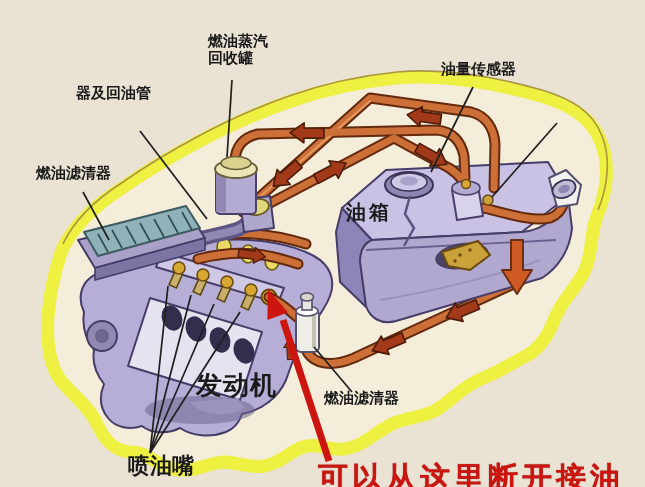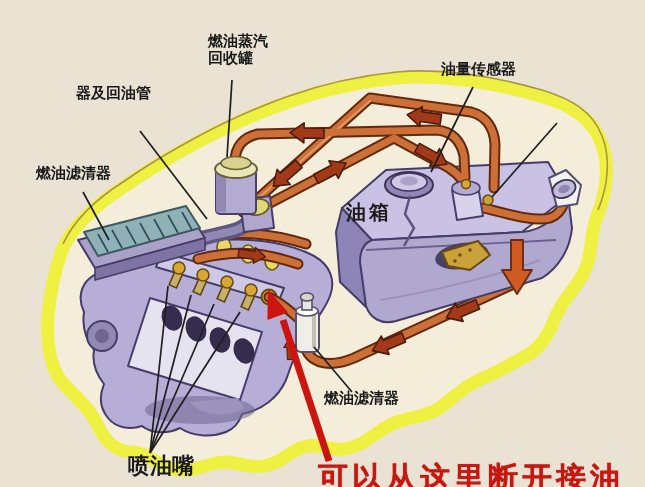--- a/index.html
+++ b/index.html
@@ -282,19 +282,20 @@
     <div>器及回油管</div>
   </div>
 
   <div class="lb lb-s21" style="left:36px;top:165px;">燃油滤清器</div>
 
   <div class="lb lb-s21" style="left:441px;top:61px;">油量传感器</div>
 
 
   <div class="lb lb-tank" style="left:346px;top:201px;">油箱</div>
 
+  <div class="lb lb-engine" style="left:196px;top:371px;">发动机</div>
 
   <div class="lb lb-injector" style="left:108px;top:454px;padding-left:20px;">喷油嘴</div>
 
   <div class="lb lb-s21" style="left:324px;top:390px;">燃油滤清器</div>
 
   <div class="lb lb-red" style="left:318px;top:441px;">可以从这里断开接油</div>
 </div>
 
 </body></html>

